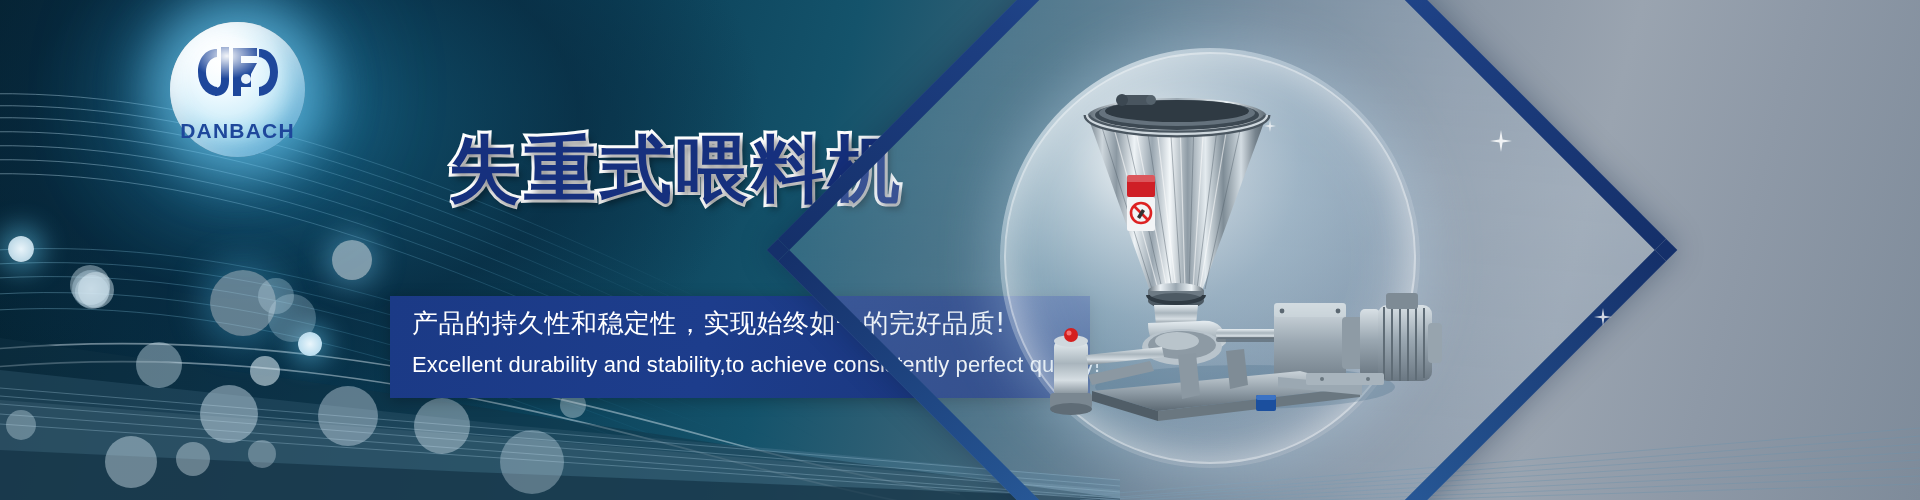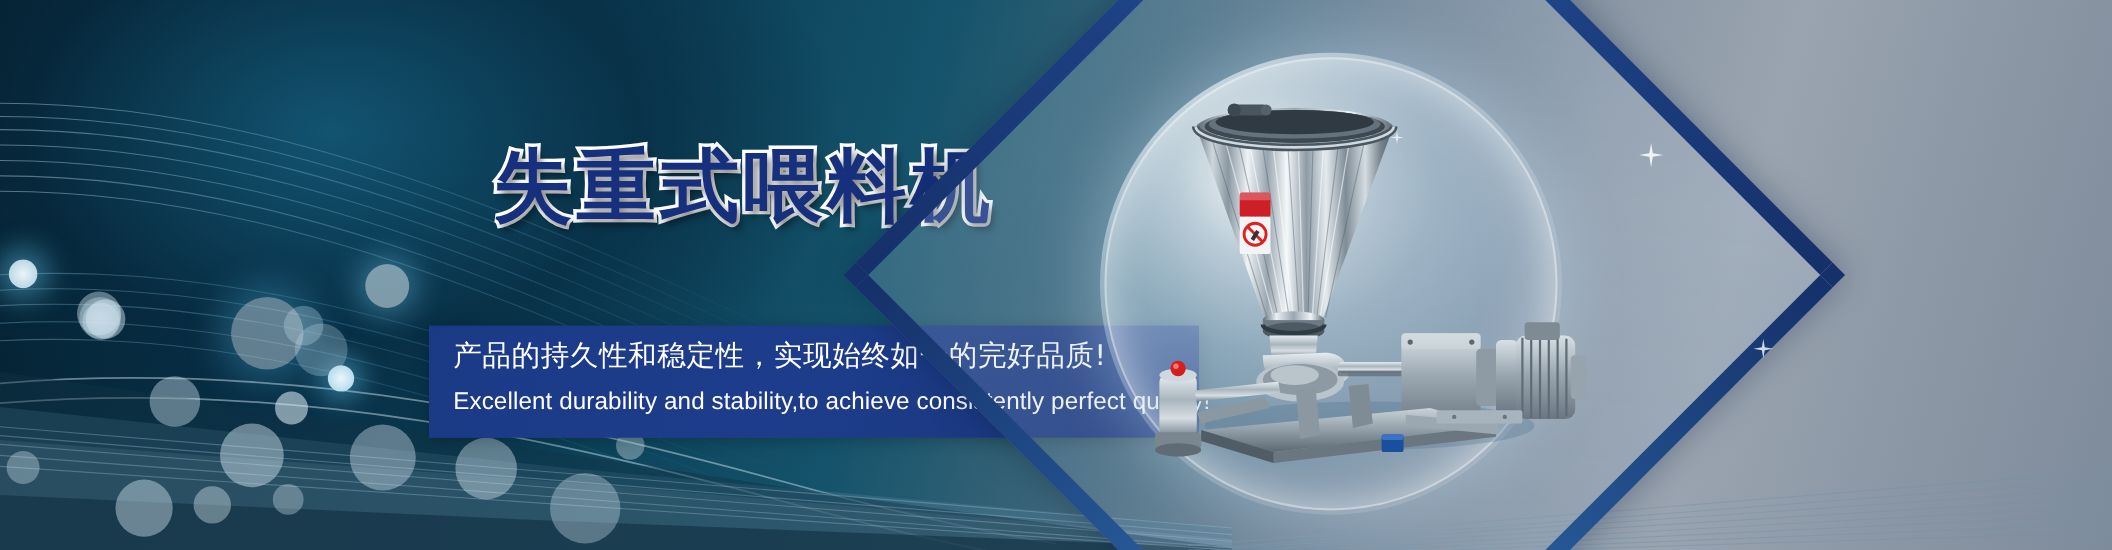--- a/index.html
+++ b/index.html
@@ -175,20 +175,37 @@
   <div class="bokeh" style="left:268px;top:294px;width:48px;height:48px;background:rgba(196,222,238,.28);"></div>
   <div class="bokeh" style="left:318px;top:386px;width:60px;height:60px;background:rgba(214,231,242,.40);"></div>
   <div class="bokeh" style="left:414px;top:398px;width:56px;height:56px;background:rgba(222,238,247,.40);"></div>
   <div class="bokeh" style="left:176px;top:442px;width:34px;height:34px;background:rgba(226,240,248,.38);"></div>
   <div class="bokeh" style="left:248px;top:440px;width:28px;height:28px;background:rgba(226,240,248,.32);"></div>
   <div class="bokeh" style="left:6px;top:410px;width:30px;height:30px;background:rgba(216,234,244,.35);"></div>
   <div class="bokeh" style="left:460px;top:300px;width:44px;height:44px;background:rgba(180,210,232,.28);"></div>
   <div class="bokeh" style="left:500px;top:430px;width:64px;height:64px;background:rgba(214,231,242,.34);"></div>
   <div class="bokeh" style="left:560px;top:392px;width:26px;height:26px;background:rgba(226,240,248,.36);"></div>
 
+  <div class="logo-sphere">
+    <div class="logo-mark">
+      <svg width="86" height="62" viewBox="0 0 86 62">
+        <g fill="#1e479b">
+          <path d="M22,6 C10,6 3,16 3,29 C3,42 10,52 22,53 L22,44 C15,43 11,37 11,29 C11,21 15,15 22,14 Z"></path>
+          <path d="M26,4 L34,4 L34,38 C34,47 29,53 20,53 L20,45 C25,45 26,42 26,37 Z"></path>
+          <path d="M64,6 C76,6 83,16 83,29 C83,42 76,52 64,53 L64,44 C71,43 75,37 75,29 C75,21 71,15 64,14 Z"></path>
+          <path d="M37,4 L60,4 L60,12 L45,12 L45,20 L58,20 L58,28 L45,28 L45,53 L37,53 Z" opacity="0"></path>
+          <path d="M38,5 L62,5 L62,13 L38,13 Z"></path>
+          <path d="M38,5 L46,5 L46,53 L38,53 Z"></path>
+          <path d="M40,20 L62,20 L56,31 L56,44 L46,44 L46,31 Z"></path>
+          <circle cx="51" cy="36" r="5" fill="#e8f3fb"></circle>
+        </g>
+      </svg>
+    </div>
+    <div class="logo-word">DANBACH</div>
+  </div>
 
   <div class="headline">失重式喂料机</div>
 
   <div class="sub-panel">
     <div class="sub-cn">产品的持久性和稳定性，实现始终如一的完好品质!</div>
     <div class="sub-en">Excellent durability and stability,to achieve consistently perfect quality!</div>
   </div>
 
   <div class="diamond-wrap">
     <div class="diamond"></div>

